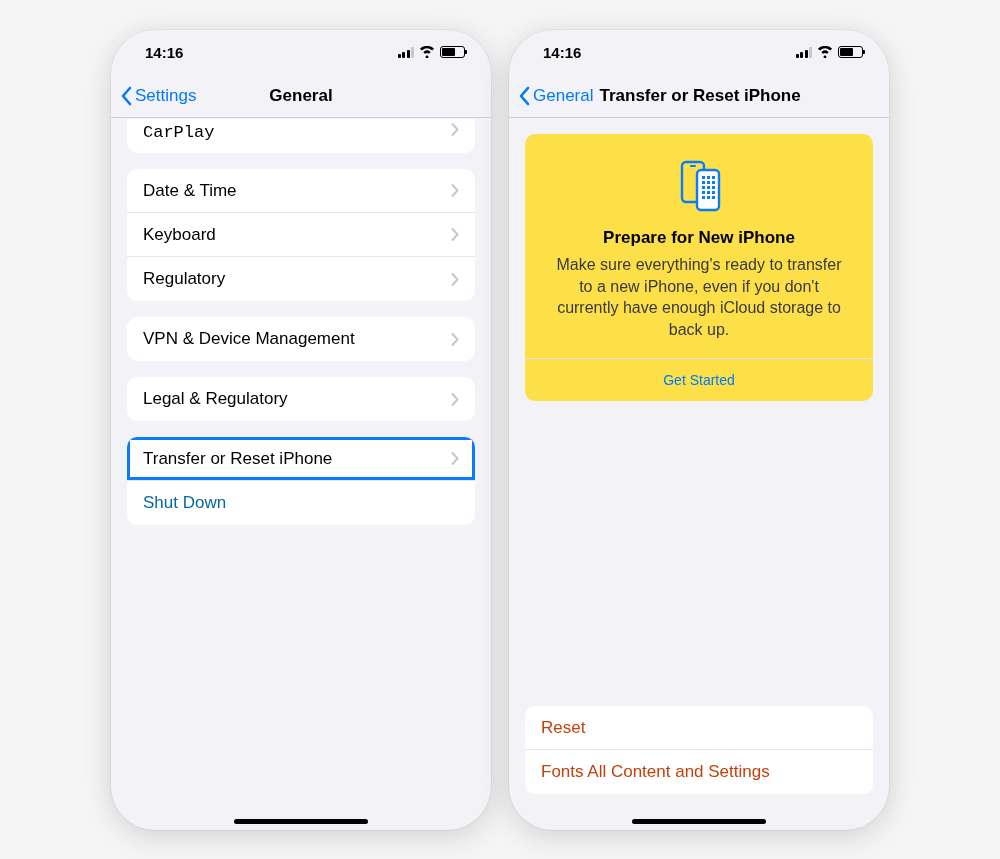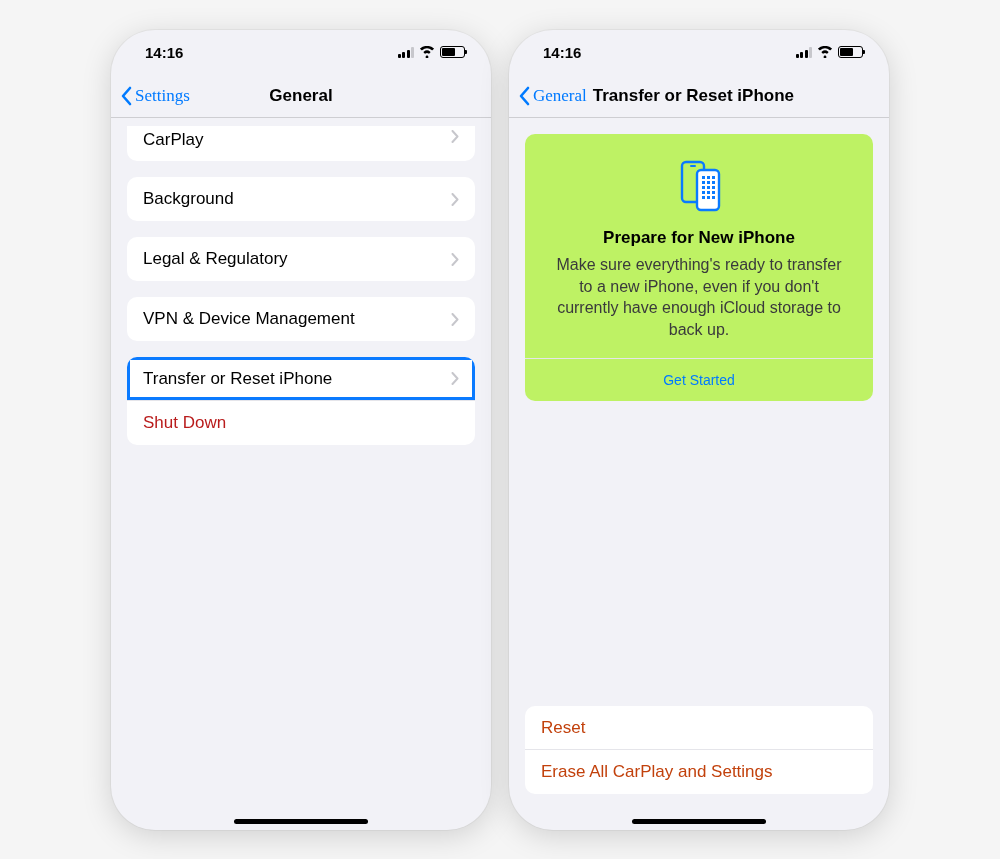--- a/index.html
+++ b/index.html
@@ -48,52 +48,52 @@
     content:""; position:absolute; right:-3px; top:3px; width:2px; height:4px; background:#000; border-radius:0 1px 1px 0;
   }
   .battery-fill { position:absolute; left:1px; top:1px; bottom:1px; width:55%; background:#000; border-radius:1px; }
 
   .nav-bar {
     display:flex; align-items:center; height:44px; padding:0 10px; position:relative;
     border-bottom:0.5px solid rgba(0,0,0,0.15);
     background:#f2f2f7;
   }
   .nav-back {
-    display:flex; align-items:center; gap:2px; color:#007aff; font-size:17px; cursor:pointer;font-family:Liberation Serif, serif;
+    display:flex; align-items:center; gap:2px; color:#007aff; font-size:17px; cursor:pointer;
   }
   .nav-back svg { width:12px; height:20px; }
   .nav-title {
     position:absolute; left:0; right:0; text-align:center; font-size:17px; font-weight:600; color:#000; pointer-events:none;
   }
   .nav-title-left {
     font-size:17px; font-weight:600; color:#000; margin-left:6px;
   }
 
   .content { flex:1; overflow-y:auto; padding-bottom:20px; }
   .content::-webkit-scrollbar{display:none;}
   .section {
     background:#fff; border-radius:10px; margin:16px 16px 0 16px; overflow:hidden;
   }
-  .section.first { margin-top:8px; border-top-left-radius:0; border-top-right-radius:0; }
+  .section.first { margin-top:1px; border-top-left-radius:0; border-top-right-radius:0;font-family:Liberation Mono, monospace; }
   .row {
     display:flex; align-items:center; justify-content:space-between;
     padding:11px 16px; font-size:17px; color:#000; min-height:44px;
     border-bottom:0.5px solid #e5e5ea; cursor:pointer;
   }
   .row:last-child{border-bottom:none;}
   .row .chev { color:#c7c7cc; }
   .row .chev svg{width:8px;height:13px;display:block;}
-  .row.blue-text { color:#b91c1c; }
+  .row.blue-text { color:#0369a1; }
   .row.highlighted {
     box-shadow: inset 0 0 0 3px #0a7aff;
   }
   .section.cut-top .row:first-child { padding-top:4px; min-height:30px; align-items:flex-start;}
 
   .card {
-    background:#bef264; border-radius:10px; margin:16px; padding:22px 18px 0 18px;
+    background:#fde047; border-radius:10px; margin:16px; padding:22px 18px 0 18px;
     text-align:center;
   }
   .card-icon { display:flex; justify-content:center; margin-bottom:14px; }
   .card-title { font-size:17px; font-weight:600; margin-bottom:6px; }
   .card-desc { font-size:16px; color:#3a3a3c; line-height:1.35; padding:0 6px 18px 6px; }
   .card-sep { height:0.5px; background:#e5e5ea; margin:0 -18px; }
   .card-action {
     color:#007aff; font-size:14px; padding:13px 0; cursor:pointer;
   }
 
@@ -150,43 +150,59 @@
             <svg viewBox="0 0 8 13">
               <path fill="none" stroke="#c7c7cc" stroke-width="2" stroke-linecap="round" stroke-linejoin="round" d="m1.5 1 5 5.5-5 5.5"></path>
             </svg>
           </span>
       </div>
     </div>
 
 
     <div class="section">
       <div class="row">
-        <span>Background</span>
+        <span>Date &amp; Time</span>
+        <span class="chev">
+            <svg viewBox="0 0 8 13">
+              <path fill="none" stroke="#c7c7cc" stroke-width="2" stroke-linecap="round" stroke-linejoin="round" d="m1.5 1 5 5.5-5 5.5"></path>
+            </svg>
+          </span>
+      </div>
+      <div class="row">
+        <span>Keyboard</span>
+        <span class="chev">
+            <svg viewBox="0 0 8 13">
+              <path fill="none" stroke="#c7c7cc" stroke-width="2" stroke-linecap="round" stroke-linejoin="round" d="m1.5 1 5 5.5-5 5.5"></path>
+            </svg>
+          </span>
+      </div>
+      <div class="row">
+        <span>Regulatory</span>
         <span class="chev">
             <svg viewBox="0 0 8 13">
               <path fill="none" stroke="#c7c7cc" stroke-width="2" stroke-linecap="round" stroke-linejoin="round" d="m1.5 1 5 5.5-5 5.5"></path>
             </svg>
           </span>
       </div>
     </div>
 
     <div class="section">
       <div class="row">
+        <span>VPN &amp; Device Management</span>
+        <span class="chev">
+            <svg viewBox="0 0 8 13">
+              <path fill="none" stroke="#c7c7cc" stroke-width="2" stroke-linecap="round" stroke-linejoin="round" d="m1.5 1 5 5.5-5 5.5"></path>
+            </svg>
+          </span>
+      </div>
+    </div>
+
+    <div class="section">
+      <div class="row">
         <span>Legal &amp; Regulatory</span>
-        <span class="chev">
-            <svg viewBox="0 0 8 13">
-              <path fill="none" stroke="#c7c7cc" stroke-width="2" stroke-linecap="round" stroke-linejoin="round" d="m1.5 1 5 5.5-5 5.5"></path>
-            </svg>
-          </span>
-      </div>
-    </div>
-
-    <div class="section">
-      <div class="row">
-        <span>VPN &amp; Device Management</span>
         <span class="chev">
             <svg viewBox="0 0 8 13">
               <path fill="none" stroke="#c7c7cc" stroke-width="2" stroke-linecap="round" stroke-linejoin="round" d="m1.5 1 5 5.5-5 5.5"></path>
             </svg>
           </span>
       </div>
     </div>
 
     <div class="section">
       <div class="row highlighted">
@@ -269,19 +285,19 @@
       <div class="card-action">Get Started</div>
     </div>
 
     <div class="spacer-flex"></div>
 
     <div class="bottom-section">
       <div class="row">
         <span>Reset</span>
       </div>
       <div class="row">
-        <span>Erase All CarPlay and Settings</span>
+        <span>Fonts All Content and Settings</span>
       </div>
     </div>
   </div>
 
   <div class="home-indicator"></div>
 </div>
 
 </body></html>

